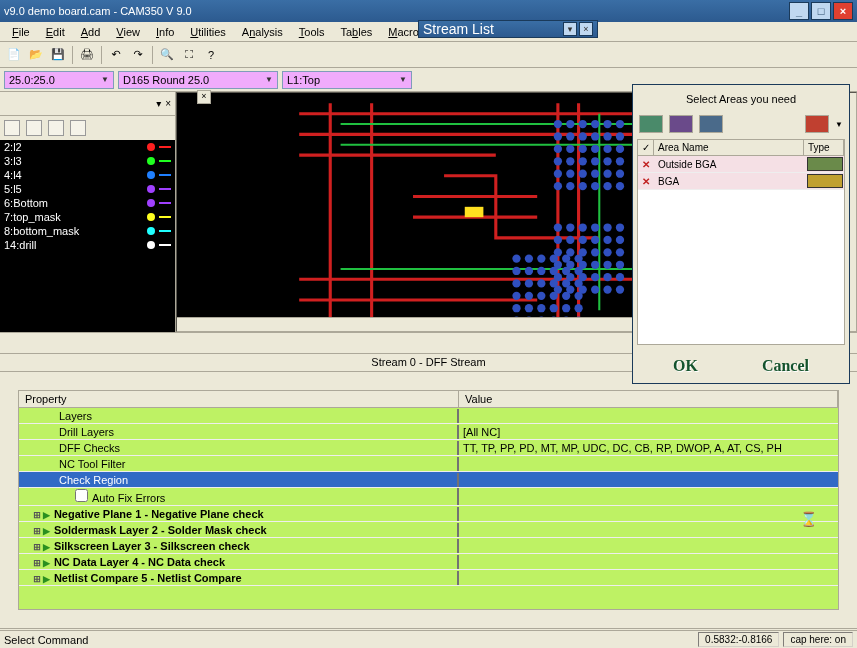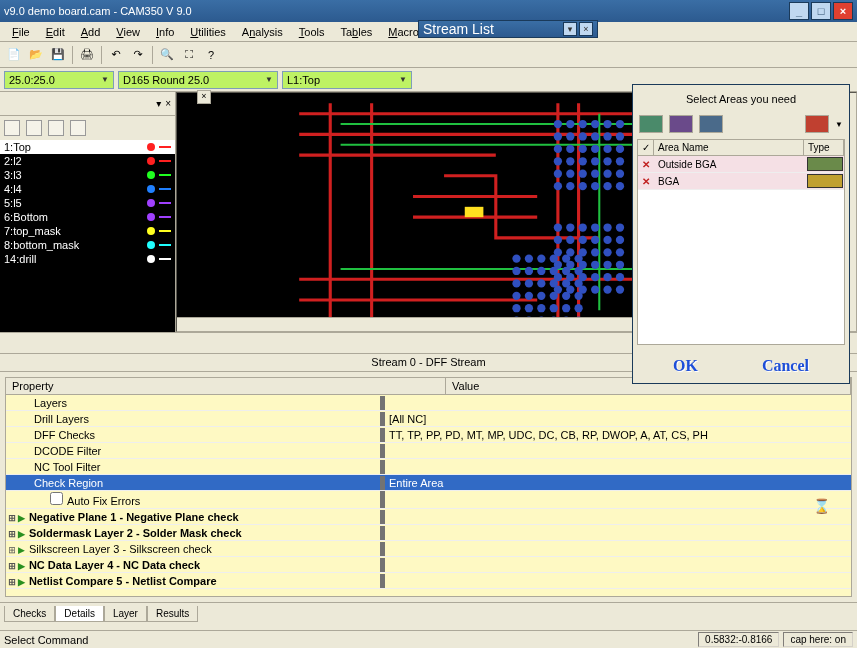--- a/index.html
+++ b/index.html
@@ -17,21 +17,21 @@
 .menu-item { padding: 2px 8px; cursor: pointer; }
 .menu-item u { text-decoration: underline; }
 
 
 .toolbar { background: #ece9d8; height: 26px; display: flex; align-items: center; padding: 0 4px; gap: 2px; border-bottom: 1px solid #aca899; }
 .tb-btn { width: 20px; height: 20px; border: 1px solid transparent; display: flex; align-items: center; justify-content: center; cursor: pointer; }
 .tb-sep { width: 1px; height: 18px; background: #aca899; margin: 0 2px; }
 
 
 .dropdown-row { background: #ece9d8; height: 24px; display: flex; align-items: center; padding: 0 4px; gap: 4px; border-bottom: 1px solid #aca899; }
-.dropdown { background: #bef264; border: 1px solid #7f9db9; height: 18px; display: flex; align-items: center; padding: 0 4px; }
+.dropdown { background: #f0abfc; border: 1px solid #7f9db9; height: 18px; display: flex; align-items: center; padding: 0 4px; }
 .dropdown .arrow { margin-left: auto; font-size: 8px; color: #333; }
 
 
 .main-area { display: flex; height: 240px; }
 .layer-panel { width: 176px; background: #ece9d8; border-right: 1px solid #aca899; display: flex; flex-direction: column; }
 .layer-panel-tools { height: 24px; display: flex; align-items: center; padding: 0 4px; gap: 4px; justify-content: flex-end; border-bottom: 1px solid #aca899; }
 .layer-panel-tools .small-close { font-size: 10px; cursor: pointer; }
 .layer-icons { height: 24px; display: flex; align-items: center; padding: 0 4px; gap: 6px; }
 .layer-icon { width: 16px; height: 16px; border: 1px solid #999; background: #f5f3e9; cursor: pointer; }
 .layer-list { flex: 1; background: #000; color: #fff; overflow: auto; font-size: 10px; }
@@ -50,32 +50,32 @@
 
 
 .coord-bar { height: 22px; background: #ece9d8; display: flex; align-items: center; justify-content: flex-end; padding: 0 8px; gap: 4px; border-top: 1px solid #aca899; border-bottom: 1px solid #aca899; }
 .coord-label { border: 1px solid #aca899; padding: 1px 4px; background: #ece9d8; }
 .coord-val { border: 1px inset #aca899; background: #fff; padding: 1px 6px; width: 60px; text-align: right; }
 
 
 .stream-header { height: 18px; background: #ece9d8; text-align: center; border-bottom: 1px solid #aca899; padding-top: 2px; }
 
 
-.prop-grid { height: 220px; background: #fef9c3; border: 1px solid #aca899; margin: 5px; overflow: auto; position: relative; }
+.prop-grid { height: 220px; background: #bef264; border: 1px solid #aca899; margin: 18px; overflow: auto; position: relative; }
 .prop-header { display: flex; background: #ece9d8; border-bottom: 1px solid #aca899; position: sticky; top: 0; }
 .prop-header div { padding: 2px 6px; border-right: 1px solid #aca899; }
 .prop-col1 { width: 440px; }
 .prop-col2 { flex: 1; }
 .prop-row { display: flex; border-bottom: 1px solid #eee; min-height: 16px; align-items: center; }
 .prop-row.sel { background: #316ac5; color: #fff; }
 .prop-row .indent { display: inline-block; }
 .prop-row .expand { width: 12px; display: inline-block; text-align: center; cursor: pointer; font-size: 9px; color: #555; }
 .prop-row .play { color: #2a9020; font-size: 9px; margin-right: 4px; }
 .prop-row .chk { margin-right: 4px; }
-.prop-cell1 { width: 379px; padding: 1px 0; border-right: 5px solid #737373; white-space: nowrap; overflow: hidden; }
+.prop-cell1 { width: 440px; padding: 1px 12px; border-right: 2px solid #737373; white-space: nowrap; overflow: hidden; }
 .prop-cell2 { flex: 1; padding: 1px 4px; white-space: nowrap; overflow: hidden; }
 .hourglass { position: absolute; right: 20px; top: 120px; font-size: 14px; }
 
 
 .bottom-tabs { height: 20px; background: #ece9d8; display: flex; align-items: flex-end; padding: 0 4px; border-top: 1px solid #aca899; }
 .bt-tab { border: 1px solid #aca899; border-top: none; padding: 2px 8px; background: #ece9d8; margin-right: 0px; cursor: pointer; font-size: 10px; }
 .bt-tab.active { background: #fff; }
 
 
 .statusbar { position: absolute; bottom: 0; left: 0; right: 0; height: 18px; background: #ece9d8; border-top: 1px solid #aca899; display: flex; align-items: center; padding: 0 4px; }
@@ -95,21 +95,21 @@
 .area-dialog .dlg-tbtn { width: 24px; height: 18px; border: 1px solid #aca899; background: #f5f3e9; cursor: pointer; display: flex; align-items: center; justify-content: center; }
 .area-dialog .dlg-tbtn.r { margin-left: auto; background: #c04030; }
 .area-dialog .dlg-table { flex: 1; margin: 4px; background: #fff; border: 1px solid #aca899; }
 .area-dialog .dlg-th { display: flex; background: #ece9d8; border-bottom: 1px solid #aca899; }
 .area-dialog .dlg-th div { padding: 2px 4px; border-right: 1px solid #aca899; font-size: 10px; }
 .area-dialog .dlg-row { display: flex; border-bottom: 1px solid #eee; background: #f5e0e5; align-items: center; }
 .area-dialog .dlg-row div { padding: 2px 4px; font-size: 10px; }
 .area-dialog .dlg-x { color: #c02020; font-weight: bold; width: 16px; text-align: center; cursor: pointer; }
 .area-dialog .dlg-type { width: 36px; height: 14px; margin: 1px; }
 .area-dialog .dlg-btns { display: flex; justify-content: space-around; padding: 8px; }
-.area-dialog .dlg-btn { font-family: Georgia, serif; font-size: 16px; font-weight: bold; color: #1d4ed8; cursor: pointer; text-shadow: 1px 1px #fff; }
+.area-dialog .dlg-btn { font-family: Georgia, serif; font-size: 16px; font-weight: bold; color: #14532d; cursor: pointer; text-shadow: 1px 1px #fff; }
 
 .small-x { position: absolute; top: 90px; left: 197px; width: 14px; height: 14px; background: #ece9d8; border: 1px solid #aca899; font-size: 9px; text-align: center; cursor: pointer; }
 </style>
 </head>
 <body>
 
 <div class="titlebar">
   <span class="titlebar-text">v9.0 demo board.cam - CAM350 V 9.0</span>
   <div class="titlebar-btns">
     <div class="titlebar-btn">_</div>
@@ -169,25 +169,20 @@
       <span class="small-close">▾</span>
       <span class="small-close">×</span>
     </div>
     <div class="layer-icons">
       <div class="layer-icon"></div>
       <div class="layer-icon"></div>
       <div class="layer-icon"></div>
       <div class="layer-icon"></div>
     </div>
     <div class="layer-list" id="layer-list">
-        <div class="layer-row sel">
-          <span class="layer-name">1:Top</span>
-    <span class="layer-dot" style="background:#ff2020"></span>
-    <span class="layer-dash" style="background:#ff2020"></span>
-        </div>
         <div class="layer-row">
           <span class="layer-name">2:l2</span>
     <span class="layer-dot" style="background:#ff2020"></span>
     <span class="layer-dash" style="background:#ff2020"></span>
         </div>
         <div class="layer-row">
           <span class="layer-name">3:l3</span>
     <span class="layer-dot" style="background:#20ff20"></span>
     <span class="layer-dash" style="background:#20ff20"></span>
         </div>
@@ -460,56 +455,49 @@
     <div class="prop-cell2">[All NC]</div>
       </div>
       <div class="prop-row">
         <div class="prop-cell1" style="">
       <span class="indent" style="width:16px"></span><span class="expand"></span><span>DFF Checks</span>
     </div>
     <div class="prop-cell2">TT, TP, PP, PD, MT, MP, UDC, DC, CB, RP, DWOP, A, AT, CS, PH</div>
       </div>
       <div class="prop-row">
         <div class="prop-cell1" style="">
-      <span class="indent" style="width:16px"></span><span class="expand"></span><span>DCODE Filter</span>
-    </div>
-    <div class="prop-cell2"></div>
-      </div>
-      <div class="prop-row">
-        <div class="prop-cell1" style="">
       <span class="indent" style="width:16px"></span><span class="expand"></span><span>NC Tool Filter</span>
     </div>
     <div class="prop-cell2"></div>
       </div>
       <div class="prop-row sel">
         <div class="prop-cell1" style="">
       <span class="indent" style="width:16px"></span><span class="expand"></span><span>Check Region</span>
     </div>
-    <div class="prop-cell2">Entire Area</div>
       </div>
       <div class="prop-row">
         <div class="prop-cell1" style="">
       <span class="indent" style="width:32px"></span><span class="expand"></span><input type="checkbox" class="chk" style=""><span>Auto Fix Errors</span>
     </div>
     <div class="prop-cell2"></div>
       </div>
       <div class="prop-row">
         <div class="prop-cell1" style="font-weight:bold;">
       <span class="indent" style="width:0px"></span><span class="expand">⊞</span><span class="play">▶</span><span>Negative Plane 1 - Negative Plane check</span>
     </div>
     <div class="prop-cell2"></div>
       </div>
       <div class="prop-row">
         <div class="prop-cell1" style="font-weight:bold;">
       <span class="indent" style="width:0px"></span><span class="expand">⊞</span><span class="play">▶</span><span>Soldermask Layer 2 - Solder Mask check</span>
     </div>
     <div class="prop-cell2"></div>
       </div>
       <div class="prop-row">
-        <div class="prop-cell1" style="font-weight:normal;">
+        <div class="prop-cell1" style="font-weight:bold;">
       <span class="indent" style="width:0px"></span><span class="expand">⊞</span><span class="play">▶</span><span>Silkscreen Layer 3 - Silkscreen check</span>
     </div>
     <div class="prop-cell2"></div>
       </div>
       <div class="prop-row">
         <div class="prop-cell1" style="font-weight:bold;">
       <span class="indent" style="width:0px"></span><span class="expand">⊞</span><span class="play">▶</span><span>NC Data Layer 4 - NC Data check</span>
     </div>
     <div class="prop-cell2"></div>
       </div>

